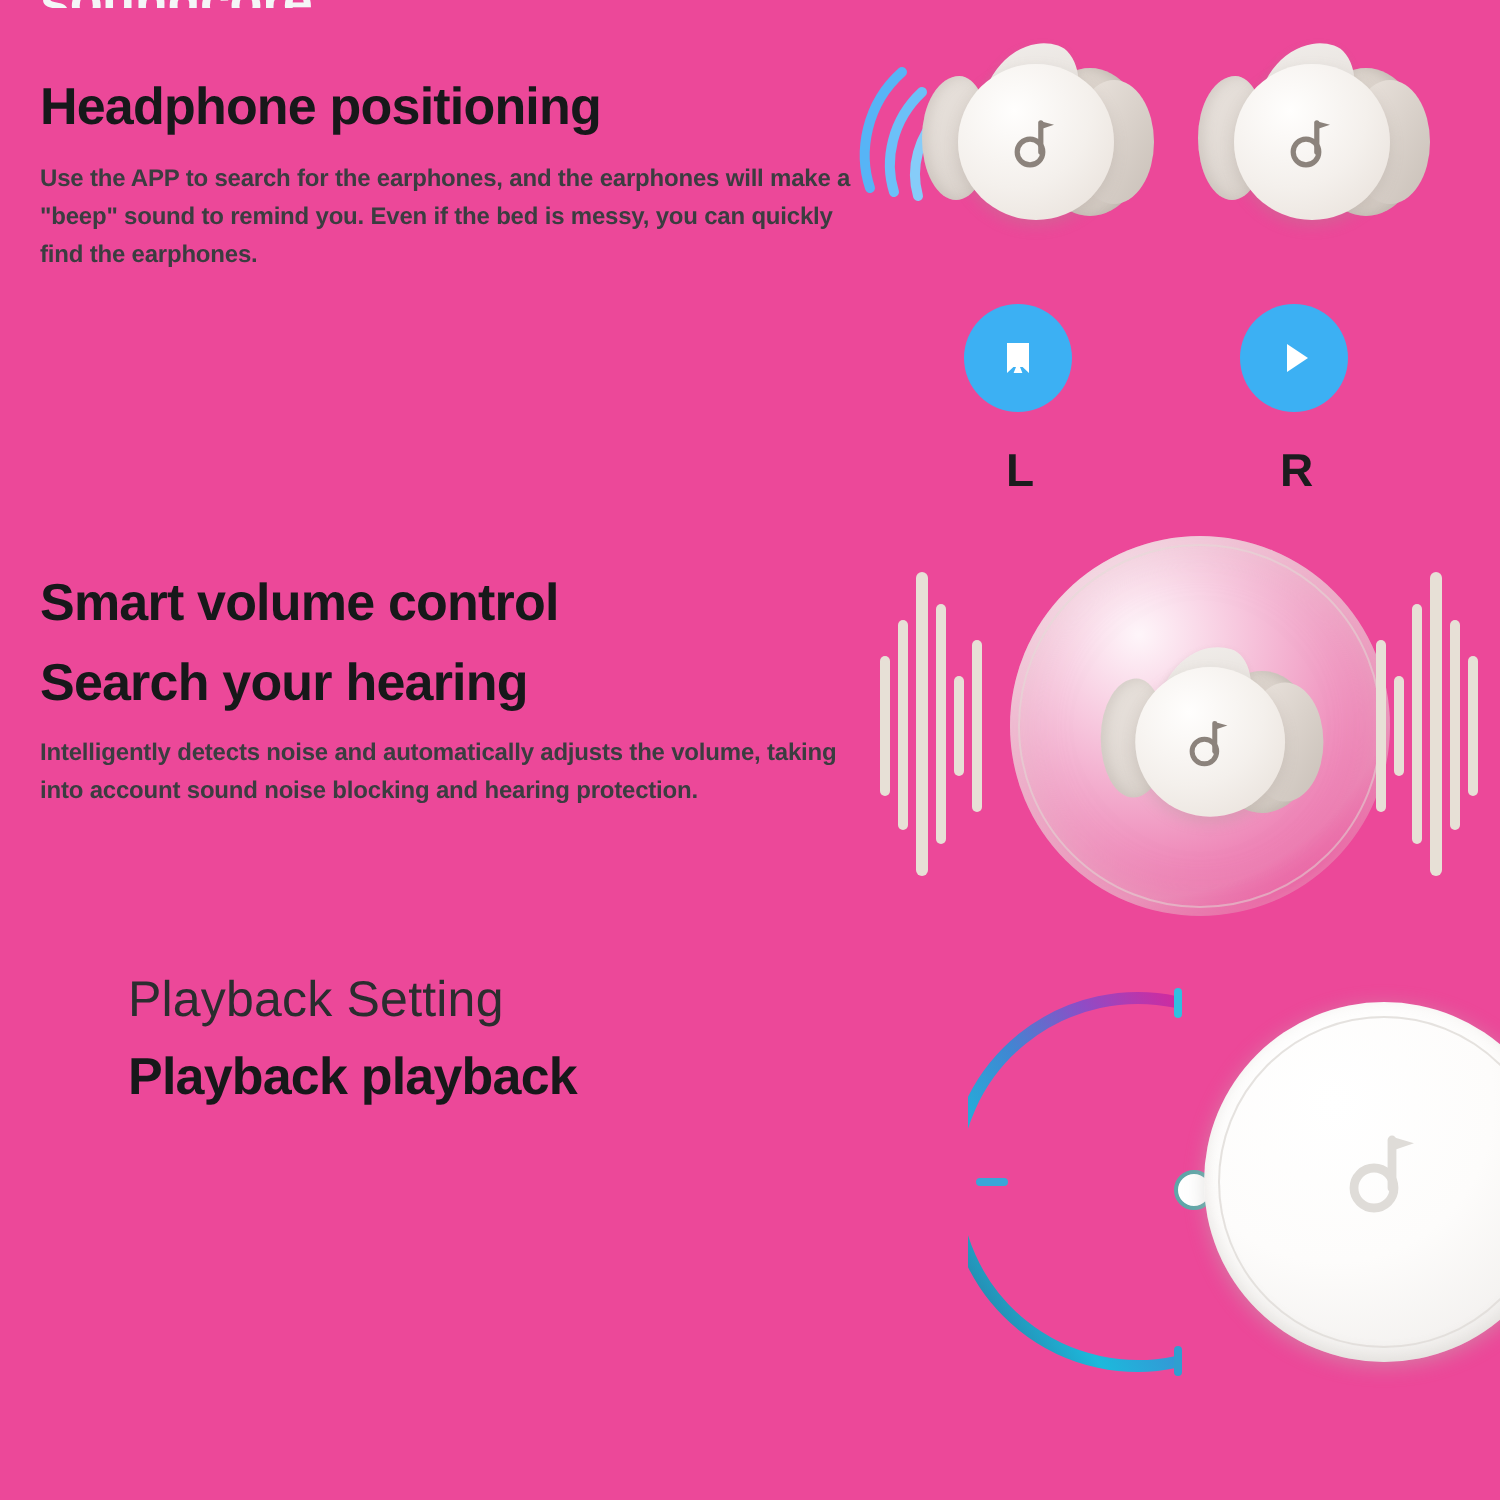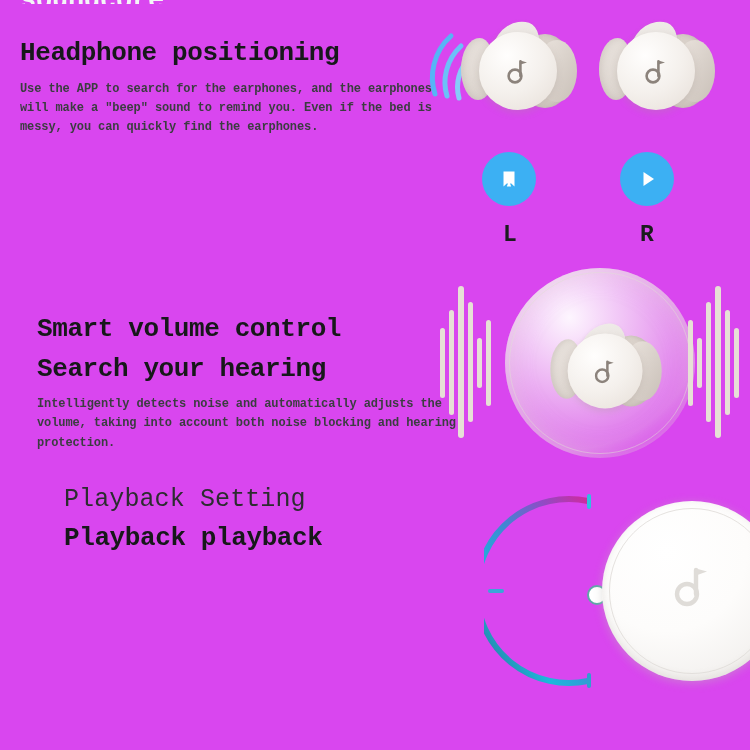--- a/index.html
+++ b/index.html
@@ -11,22 +11,21 @@
     width: 750px;
     height: 750px;
     overflow: hidden;
     font-family: "Liberation Sans", sans-serif;
     -webkit-font-smoothing: antialiased;
   }
   .page {
     position: relative;
     width: 750px;
     height: 750px;
-    background: #d946ef;
-    font-family: Liberation Mono, monospace;
+    background: #ec4899;
   }
 
   
   .top-sliver {
     position: absolute;
     top: -14px;
     left: 20px;
     width: 420px;
     height: 18px;
     overflow: hidden;
@@ -181,21 +180,21 @@
     color: #1b1c1e;
     font-size: 23px;
     font-weight: 700;
     letter-spacing: 0.5px;
   }
   .lr-label.l { left: 68px; }
   .lr-label.r { left: 205px; }
 
   
   #sec2 { top: 258px; height: 215px; }
-  #sec2 .text-col { top: 52px; margin-left: 17px; }
+  #sec2 .text-col { top: 24px; }
   #sec2 .media-col { top: 0; height: 215px; left: 430px; width: 320px; }
 
   .bubble {
     position: absolute;
     left: 75px;
     top: 10px;
     width: 190px;
     height: 190px;
     border-radius: 50%;
     background:
@@ -339,21 +338,21 @@
       </div>
 
     </div>
   </div>
 
   <div class="section" id="sec2">
 
     <div class="text-col">
       <h2 class="head">Smart volume control</h2>
       <h2 class="head">Search your hearing</h2>
-      <p class="body">Intelligently detects noise and automatically adjusts the volume, taking into account both noise blocking and hearing protection.</p>
+      <p class="body">Intelligently detects noise and automatically adjusts the volume, taking into account sound noise blocking and hearing protection.</p>
     </div>
 
     <div class="media-col">
 
       <svg class="wave-bars left" viewBox="0 0 72 165">
         <g fill="#e7e0d6">
           <rect x="8" y="48" width="5" height="70" rx="2.5"></rect>
           <rect x="17" y="30" width="5" height="105" rx="2.5"></rect>
           <rect x="26" y="6" width="6" height="152" rx="3"></rect>
           <rect x="36" y="22" width="5" height="120" rx="2.5"></rect>

